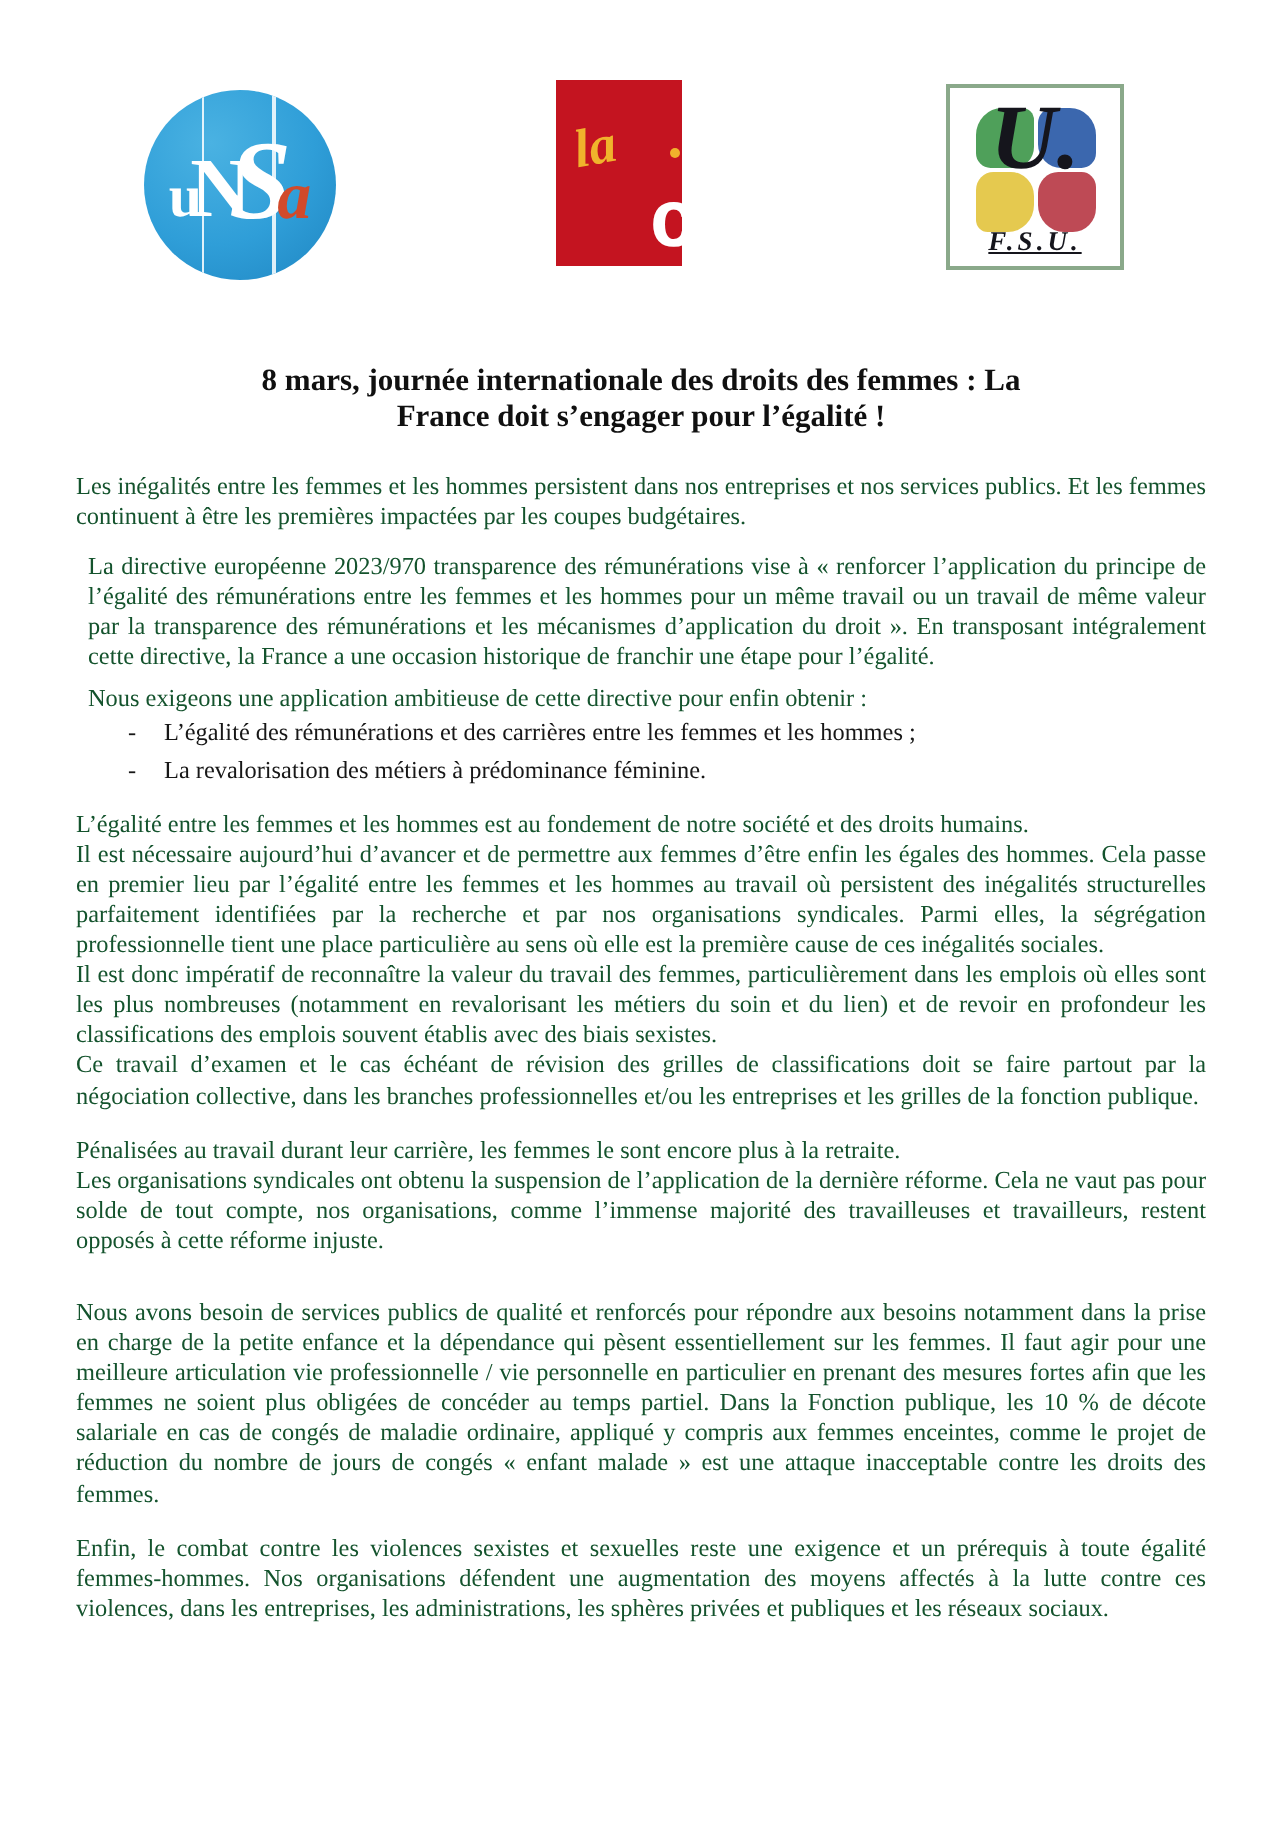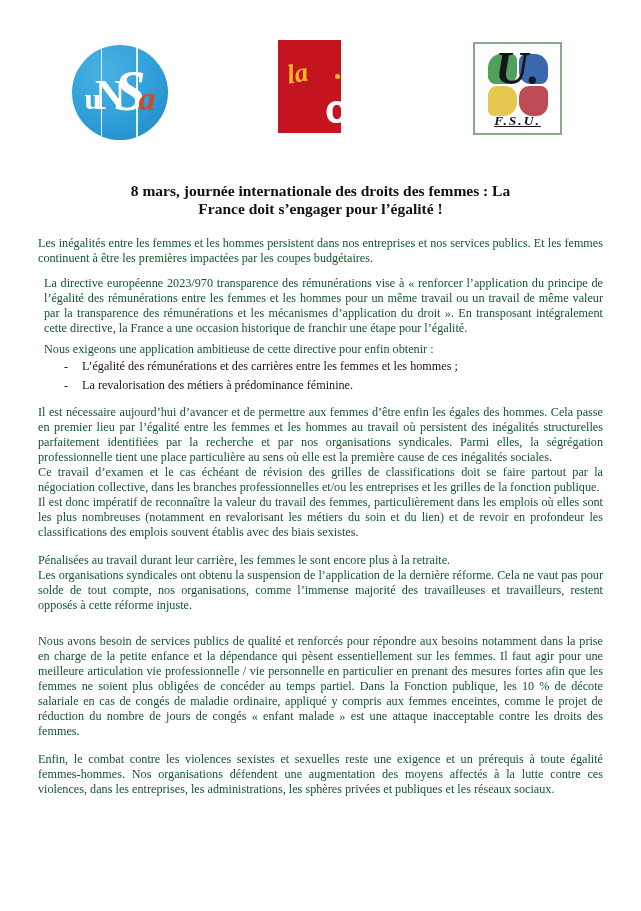--- a/index.html
+++ b/index.html
@@ -139,23 +139,24 @@
           <span class="dash">-</span>
           <span>L’égalité des rémunérations et des carrières entre les femmes et les hommes ;</span>
         </div>
         <div class="bullet">
           <span class="dash">-</span>
           <span>La revalorisation des métiers à prédominance féminine.</span>
         </div>
       </div>
 
       <div class="mt-sm">
+        <div class="line">L’égalité entre les femmes et les hommes est au fondement de notre société et des droits humains.</div>
         <div class="line">Il est nécessaire aujourd’hui d’avancer et de permettre aux femmes d’être enfin les égales des hommes. Cela passe en premier lieu par l’égalité entre les femmes et les hommes au travail où persistent des inégalités structurelles parfaitement identifiées par la recherche et par nos organisations syndicales. Parmi elles, la ségrégation professionnelle tient une place particulière au sens où elle est la première cause de ces inégalités sociales.</div>
+        <div class="line">Il est donc impératif de reconnaître la valeur du travail des femmes, particulièrement dans les emplois où elles sont les plus nombreuses (notamment en revalorisant les métiers du soin et du lien) et de revoir en profondeur les classifications des emplois souvent établis avec des biais sexistes.</div>
         <div class="line">Ce travail d’examen et le cas échéant de révision des grilles de classifications doit se faire partout par la négociation collective, dans les branches professionnelles et/ou les entreprises et les grilles de la fonction publique.</div>
-        <div class="line">Il est donc impératif de reconnaître la valeur du travail des femmes, particulièrement dans les emplois où elles sont les plus nombreuses (notamment en revalorisant les métiers du soin et du lien) et de revoir en profondeur les classifications des emplois souvent établis avec des biais sexistes.</div>
       </div>
 
       <div class="mt-md">
         <div class="line">Pénalisées au travail durant leur carrière, les femmes le sont encore plus à la retraite.</div>
         <div class="line">Les organisations syndicales ont obtenu la suspension de l’application de la dernière réforme. Cela ne vaut pas pour solde de tout compte, nos organisations, comme l’immense majorité des travailleuses et travailleurs, restent opposés à cette réforme injuste.</div>
       </div>
 
       <div class="para mt-lg">Nous avons besoin de services publics de qualité et renforcés pour répondre aux besoins notamment dans la prise en charge de la petite enfance et la dépendance qui pèsent essentiellement sur les femmes. Il faut agir pour une meilleure articulation vie professionnelle / vie personnelle en particulier en prenant des mesures fortes afin que les femmes ne soient plus obligées de concéder au temps partiel. Dans la Fonction publique, les 10 % de décote salariale en cas de congés de maladie ordinaire, appliqué y compris aux femmes enceintes, comme le projet de réduction du nombre de jours de congés « enfant malade » est une attaque inacceptable contre les droits des femmes.</div>
 
       <div class="para mt-md">Enfin, le combat contre les violences sexistes et sexuelles reste une exigence et un prérequis à toute égalité femmes-hommes. Nos organisations défendent une augmentation des moyens affectés à la lutte contre ces violences, dans les entreprises, les administrations, les sphères privées et publiques et les réseaux sociaux.</div>

